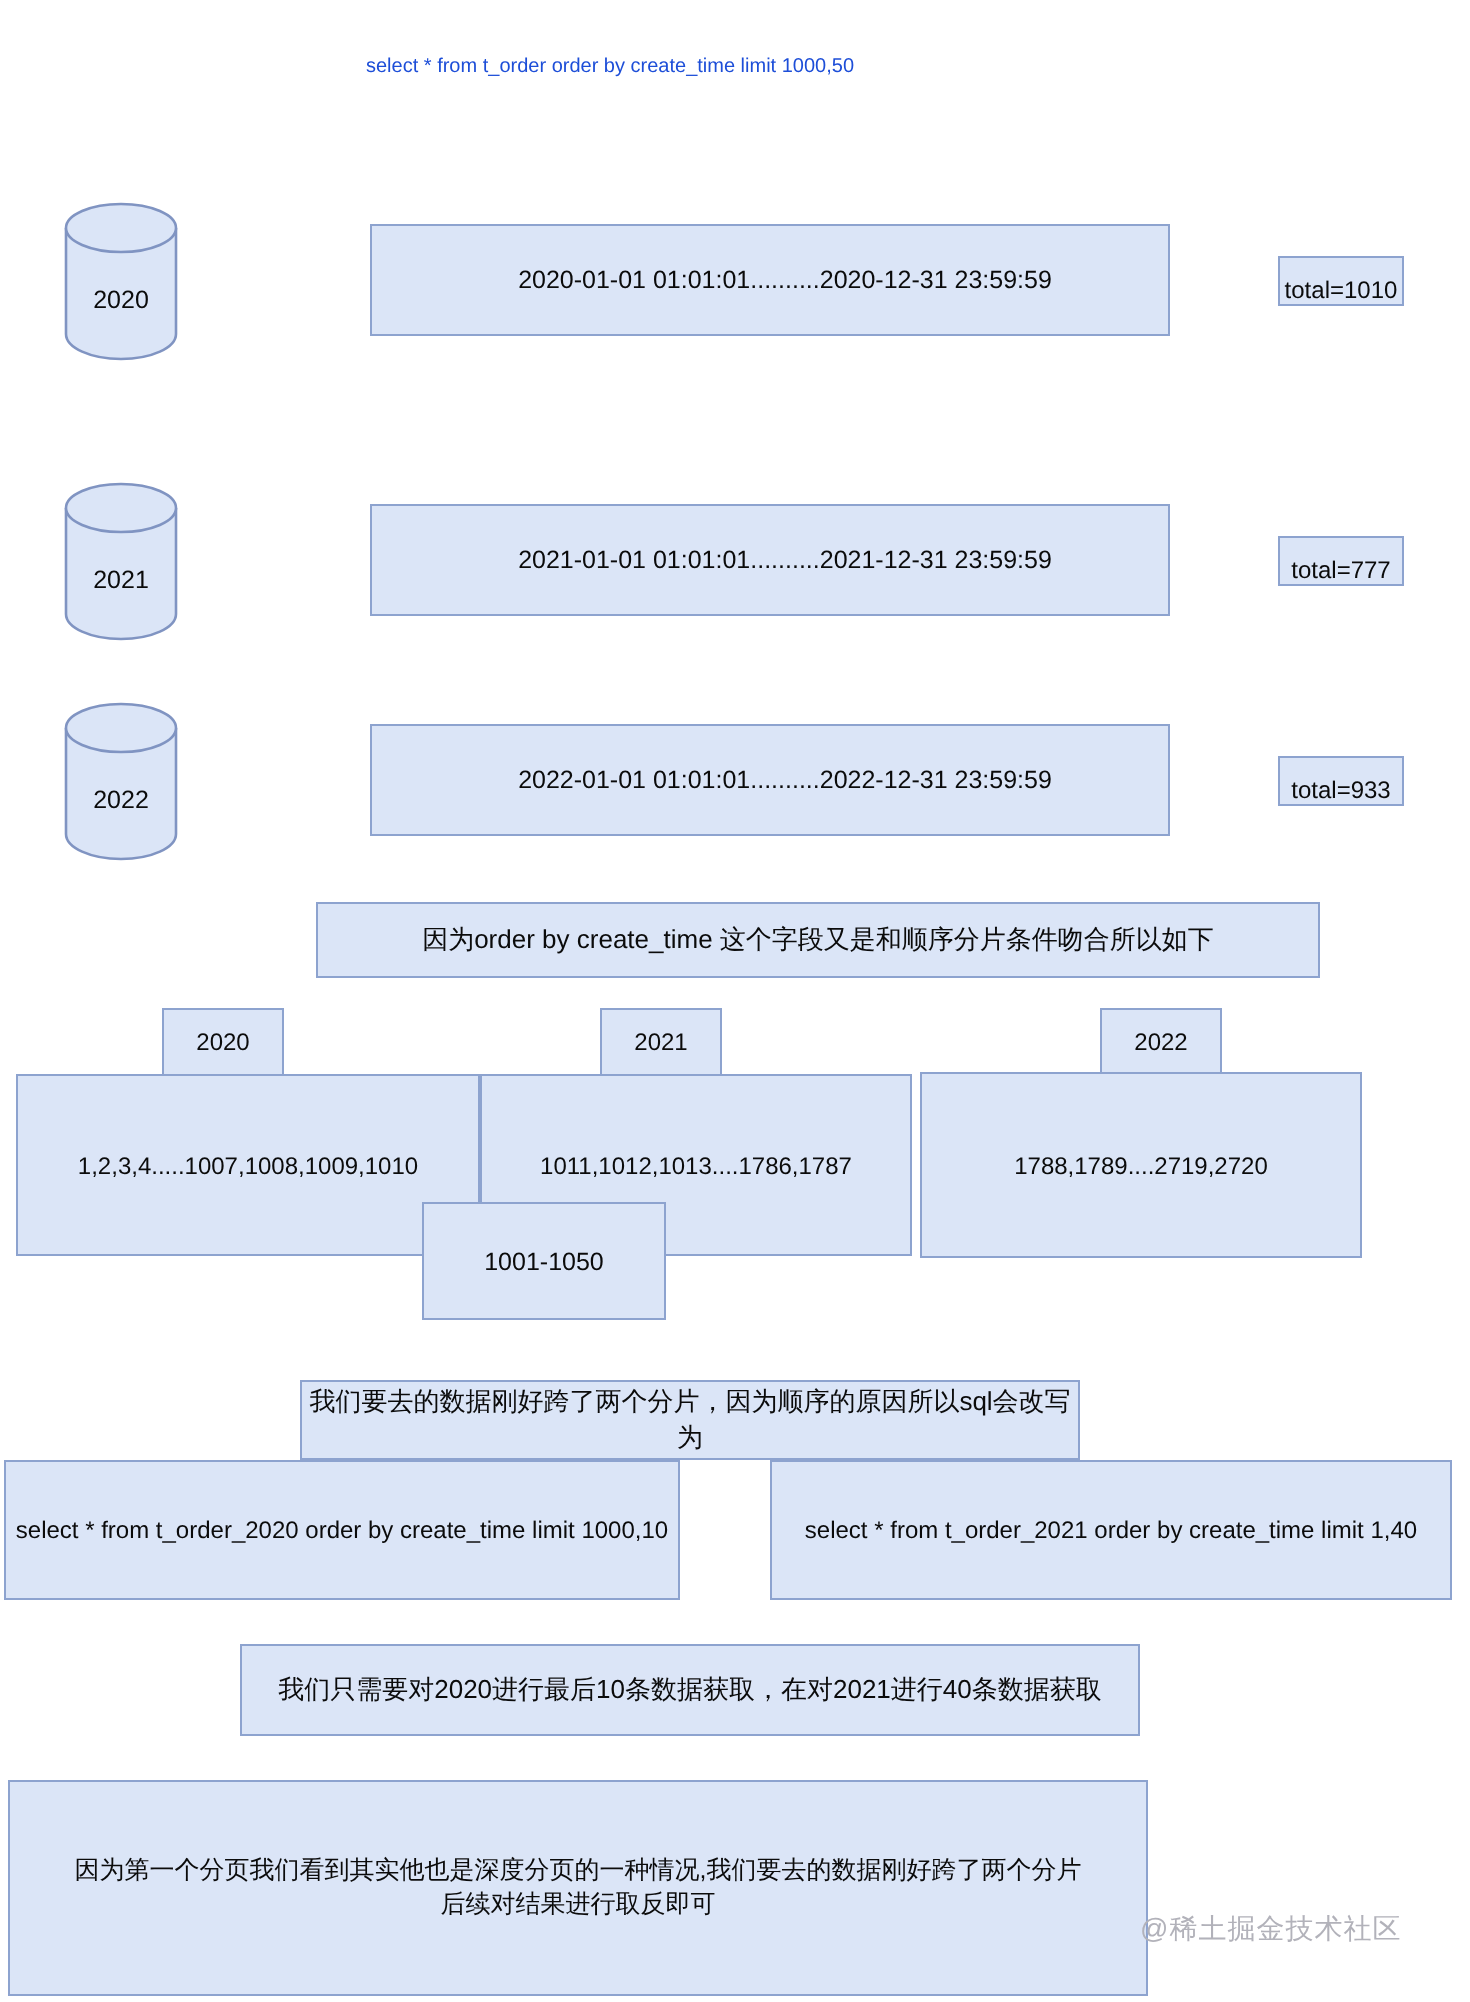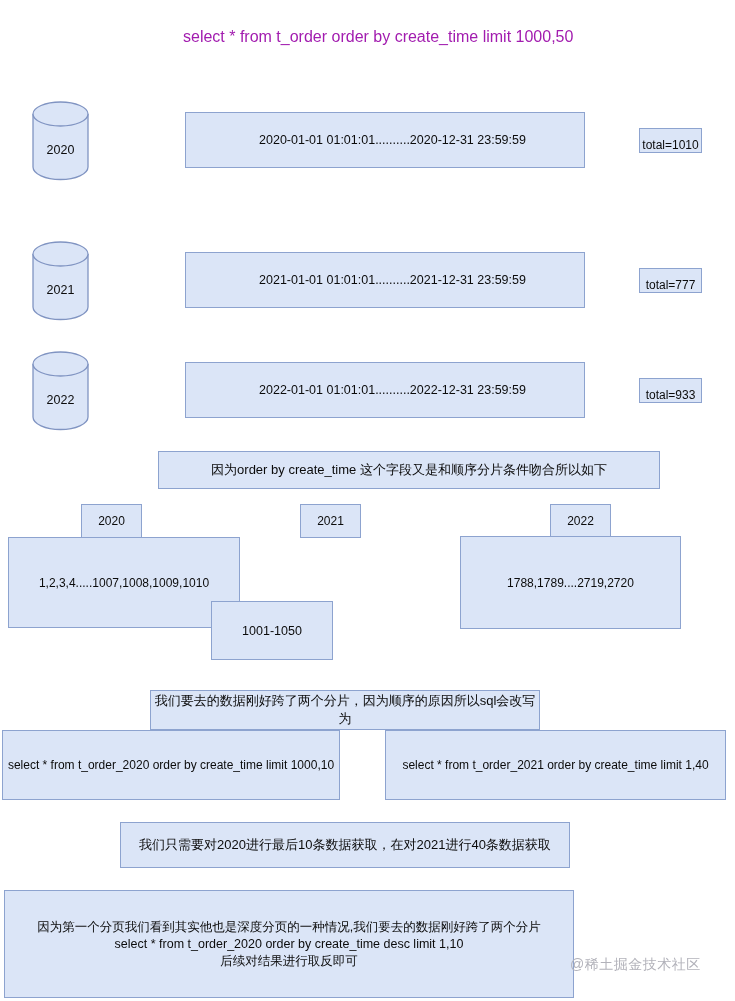--- a/index.html
+++ b/index.html
@@ -1,21 +1,21 @@
 <!DOCTYPE html>
 <html><head>
 <meta charset="utf-8">
 <style>
   html,body{margin:0;padding:0;background:#ffffff;}
   .canvas{
     position:relative;width:735px;height:1001px;background:#ffffff;overflow:hidden;
     font-family:"Liberation Sans","DejaVu Sans",sans-serif;color:#111;
   }
   .abs{position:absolute;box-sizing:border-box;}
-  .title{font-size:16px;color:#a21caf;white-space:nowrap;}
+  .title{font-size:10px;color:#1d4ed8;white-space:nowrap;}
   .box{
     position:absolute;box-sizing:border-box;
     background:#dbe5f7;border:1px solid #8da3cf;
     display:flex;align-items:center;justify-content:center;
     text-align:center;font-size:12px;color:#0b0b0b;
   }
   .date-box{font-size:12.5px;padding-left:15px;}
   .total-box{font-size:12px;align-items:flex-end;}
   .note-box{font-size:13px;}
   .year-tag{font-size:12px;}
@@ -91,20 +91,23 @@
   <div class="box year-tag" style="left:300px;top:504px;width:61px;height:34px;">
     <span>2021</span>
   </div>
   <div class="box year-tag" style="left:550px;top:504px;width:61px;height:34px;">
     <span>2022</span>
   </div>
 
   <div class="box big-box" style="left:8px;top:537px;width:232px;height:91px;">
     <span>1,2,3,4.....1007,1008,1009,1010</span>
   </div>
+  <div class="box big-box" style="left:240px;top:537px;width:216px;height:91px;">
+    <span>1011,1012,1013....1786,1787</span>
+  </div>
   <div class="box big-box" style="left:460px;top:536px;width:221px;height:93px;">
     <span>1788,1789....2719,2720</span>
   </div>
 
   <div class="box window-box" style="left:200px;top:601px;width:122px;height:59px;">
     <span>1001-1050</span>
   </div>
 
   <div class="box note-box" style="left:150px;top:690px;width:390px;height:40px;">
     <span>我们要去的数据刚好跨了两个分片，因为顺序的原因所以sql会改写为</span>
@@ -116,19 +119,18 @@
   <div class="box sql-box" style="left:385px;top:730px;width:341px;height:70px;">
     <span>select * from t_order_2021 order by create_time limit 1,40</span>
   </div>
 
   <div class="box note-box" style="left:120px;top:822px;width:450px;height:46px;">
     <span>我们只需要对2020进行最后10条数据获取，在对2021进行40条数据获取</span>
   </div>
 
   <div class="box optimize-box" style="left:4px;top:890px;width:570px;height:108px;">
     <div>因为第一个分页我们看到其实他也是深度分页的一种情况,我们要去的数据刚好跨了两个分片</div>
-    <div>select * from t_order_2020 order by create_time desc limit 1,10</div>
     <div>后续对结果进行取反即可</div>
   </div>
 
   <div class="watermark" style="left:570px;top:956px;">@稀土掘金技术社区</div>
 
 </div>
 
 </body></html>

